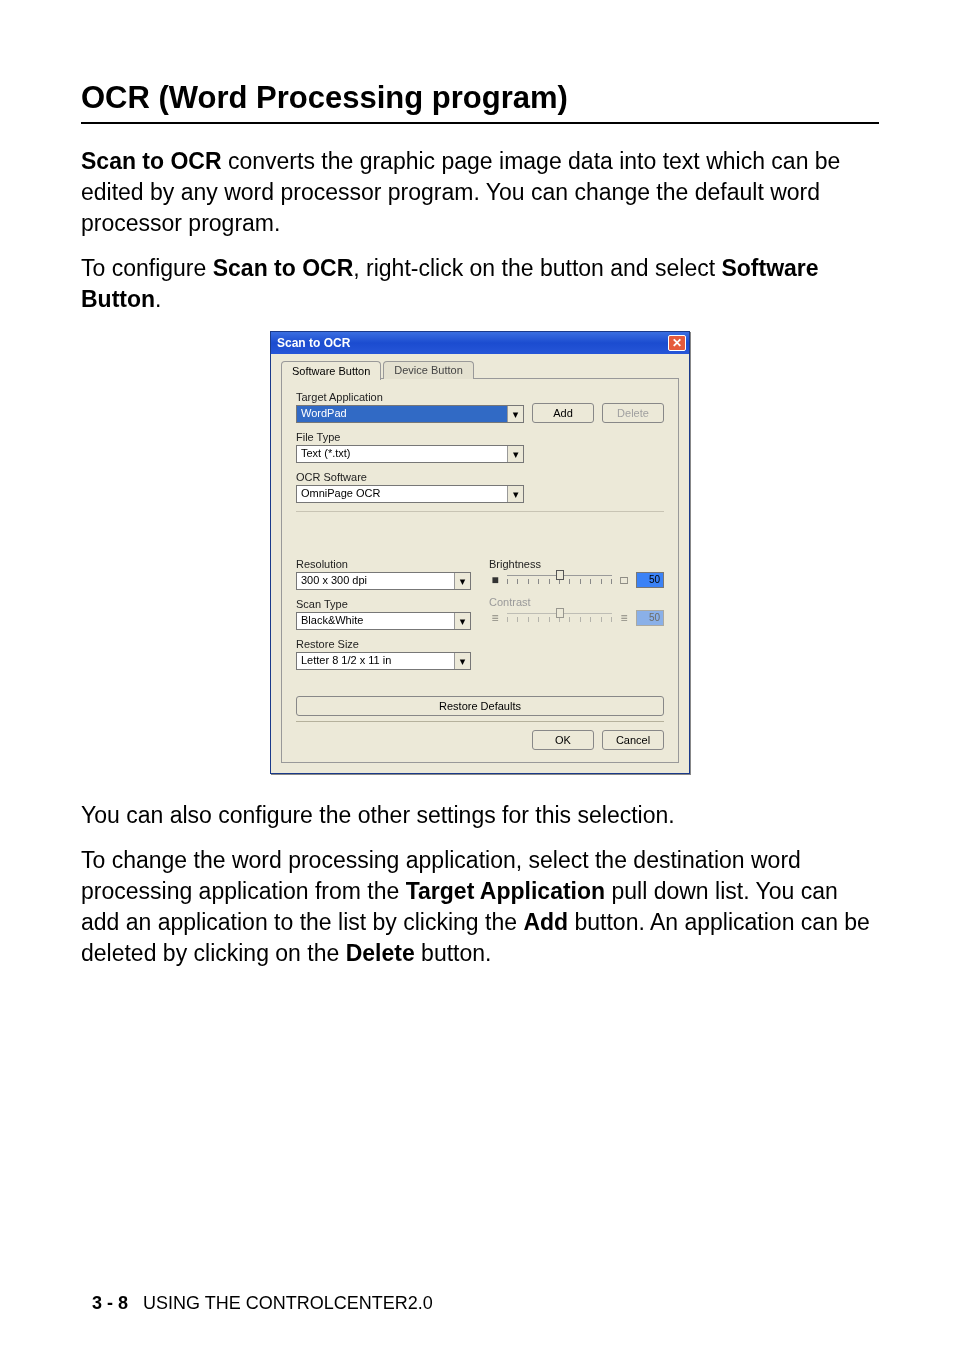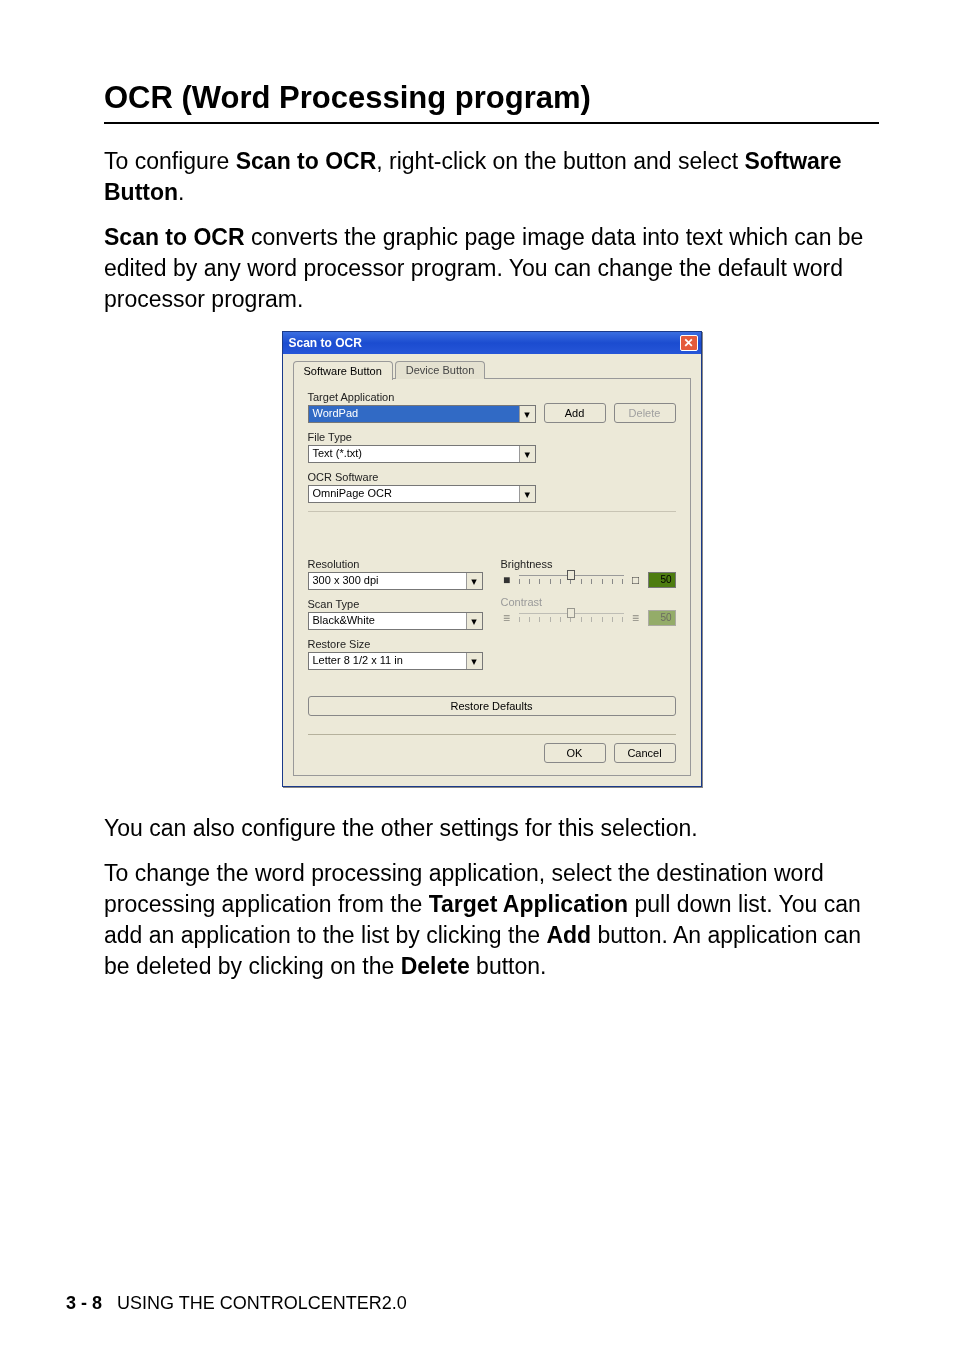--- a/index.html
+++ b/index.html
@@ -8,21 +8,21 @@
     padding: 0;
   }
   html, body {
     width: 954px;
     height: 1352px;
     background: #fff;
     font-family: Arial, Helvetica, sans-serif;
     color: #000;
   }
   .page {
-    padding: 80px 75px 30px 104px;
+    padding: 80px 75px 30px 81px;
     position: relative;
     width: 954px;
     height: 1352px;
   }
   h1.title {
     font-size: 31px;
     font-weight: bold;
     border-bottom: 2px solid #000;
     padding-bottom: 6px;
     margin-bottom: 22px;
@@ -203,64 +203,64 @@
     top: -3px;
     left: calc(50% - 4px);
     width: 8px; height: 10px;
     background: #ece9d8;
     border: 1px solid #555;
   }
   .slider-value {
     width: 28px;
     height: 16px;
     border: 1px solid #777;
-    background: #4d7c0f;
+    background: #3b82f6;
     font-size: 10px;
     text-align: right;
     padding: 0 3px;
     line-height: 14px;
   }
   hr.sep {
     border: none;
     border-top: 1px solid #c8c4b4;
     margin: 8px 0 12px 0;
   }
   .bottom-row {
     margin-top: 18px;
   }
   .dialog-actions {
     border-top: 1px solid #b5b19c;
     padding-top: 8px;
-    margin-top: 18px;
+    margin-top: 5px;
     display: flex;
     justify-content: flex-end;
     gap: 8px;
   }
 
   .footer {
     position: absolute;
-    left: 66px;
+    left: 92px;
     bottom: 38px;
     font-size: 18px;
   }
   .footer b { font-weight: bold; }
 </style>
 </head>
 <body>
 
 <div class="page">
 
   <h1 class="title">OCR (Word Processing program)</h1>
 
   <p class="body-text">
+    <b>Scan to OCR</b><span> converts the graphic page image data into text which can be edited by any word processor program. You can change the default word processor program.</span>
+  </p>
+
+  <p class="body-text">
     <span>To configure </span><b>Scan to OCR</b><span>, right-click on the button and select </span><b>Software Button</b><span>.</span>
-  </p>
-
-  <p class="body-text">
-    <b>Scan to OCR</b><span> converts the graphic page image data into text which can be edited by any word processor program. You can change the default word processor program.</span>
   </p>
 
   <div class="screenshot-wrap">
     <div class="dialog">
       <div class="titlebar">
         <span class="title-text">Scan to OCR</span>
         <div class="close-btn">✕</div>
       </div>
       <div class="dialog-body">
         <div class="tabs">

